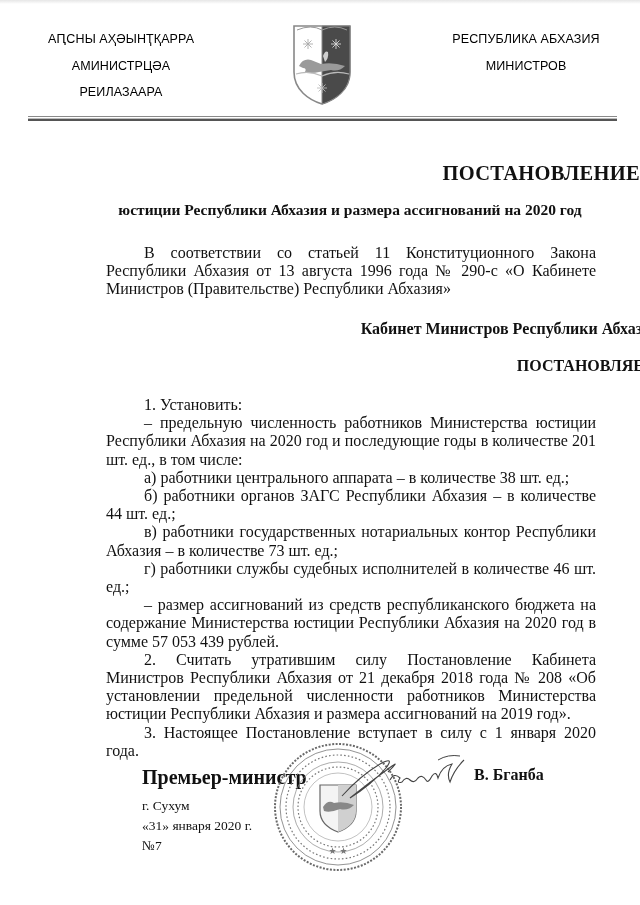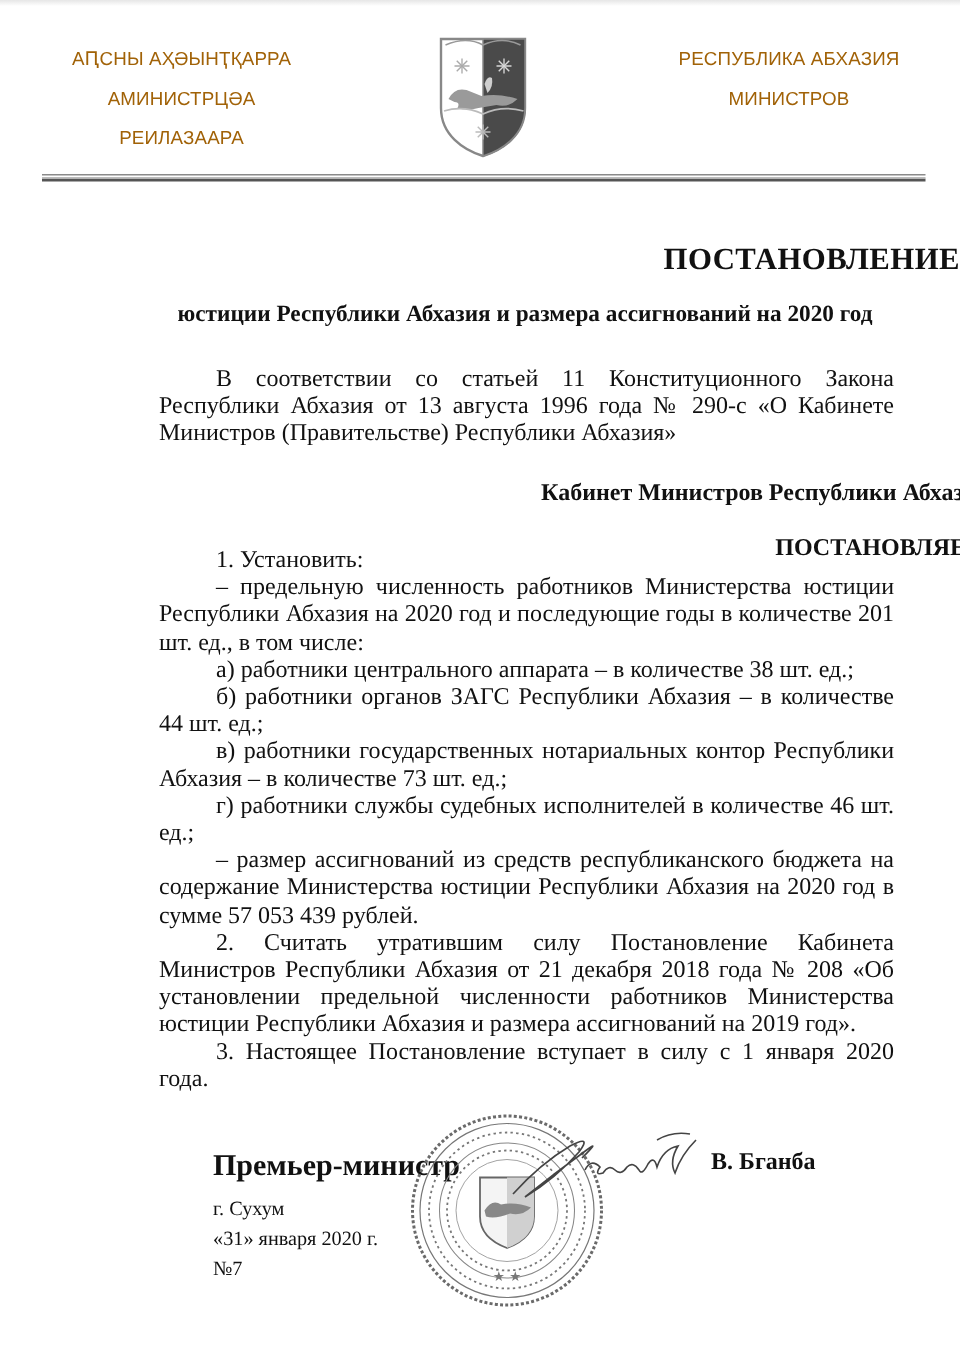--- a/index.html
+++ b/index.html
@@ -8,21 +8,21 @@
       background: #ffffff; color: #111111;
       font-family: "Liberation Serif", "DejaVu Serif", serif;
     }
     .scan-top {
       position: absolute; left: 0; top: 0; width: 640px; height: 4px;
       background: linear-gradient(to bottom, #e6e6e6, rgba(255,255,255,0));
     }
     .hdr-col {
       position: absolute; top: 26px; text-align: center;
       font-family: "Liberation Sans", "DejaVu Sans", sans-serif;
-      font-size: 12.5px; color: #a16207; letter-spacing: 0.1px;
+      font-size: 12.5px; color: #000000; letter-spacing: 0.1px;
     }
     .hdr-col div { height: 26.5px; line-height: 26.5px; }
     .hdr-left { left: 30px; width: 182px; }
     .hdr-right { left: 436px; width: 180px; }
     .emblem { position: absolute; left: 291px; top: 22px; width: 62px; height: 84px; }
     .rule {
       position: absolute; left: 28px; width: 589px; top: 116px; height: 5px;
       border-top: 1px solid #8a8a8a; border-bottom: 2px solid #555;
       box-sizing: border-box;
     }
@@ -43,21 +43,21 @@
     }
     .body-text p { margin: 0; text-indent: 38px; text-align: justify; }
     .body-text p.last-left { text-align-last: left; }
     .preamble { top: 244px; }
     .center-bold {
       position: absolute; left: 0; width: 640px; text-align: right;
       font-weight: bold; font-size: 16px; padding-left: 20px;
     }
     .cab { top: 320px; }
     .decree { top: 357px; }
-    .clauses { top: 365px; }
+    .clauses { top: 396px; }
     .sig-title { position: absolute; left: 142px; top: 766px; font-weight: bold; font-size: 20px; }
     .sig-name { position: absolute; left: 474px; top: 766px; font-weight: bold; font-size: 16px; }
     .place-date { position: absolute; left: 142px; top: 796px; font-size: 13.5px; line-height: 20px; }
     .stamp { position: absolute; left: 272px; top: 741px; width: 132px; height: 132px; }
     .signature { position: absolute; left: 340px; top: 746px; width: 130px; height: 60px; }
   </style>
 </head>
 <body>
 
 <div class="scan-top"></div>

